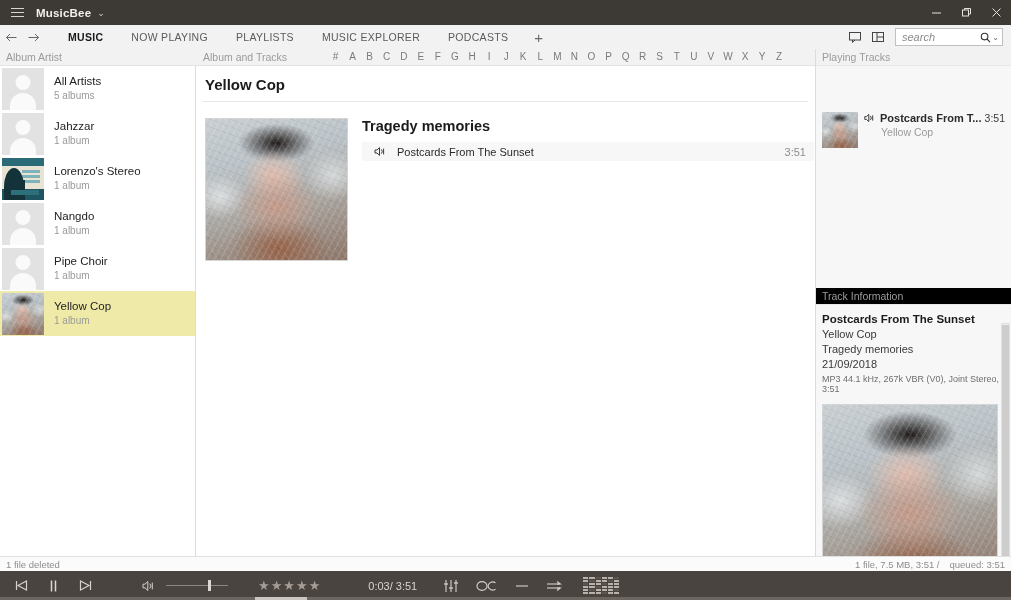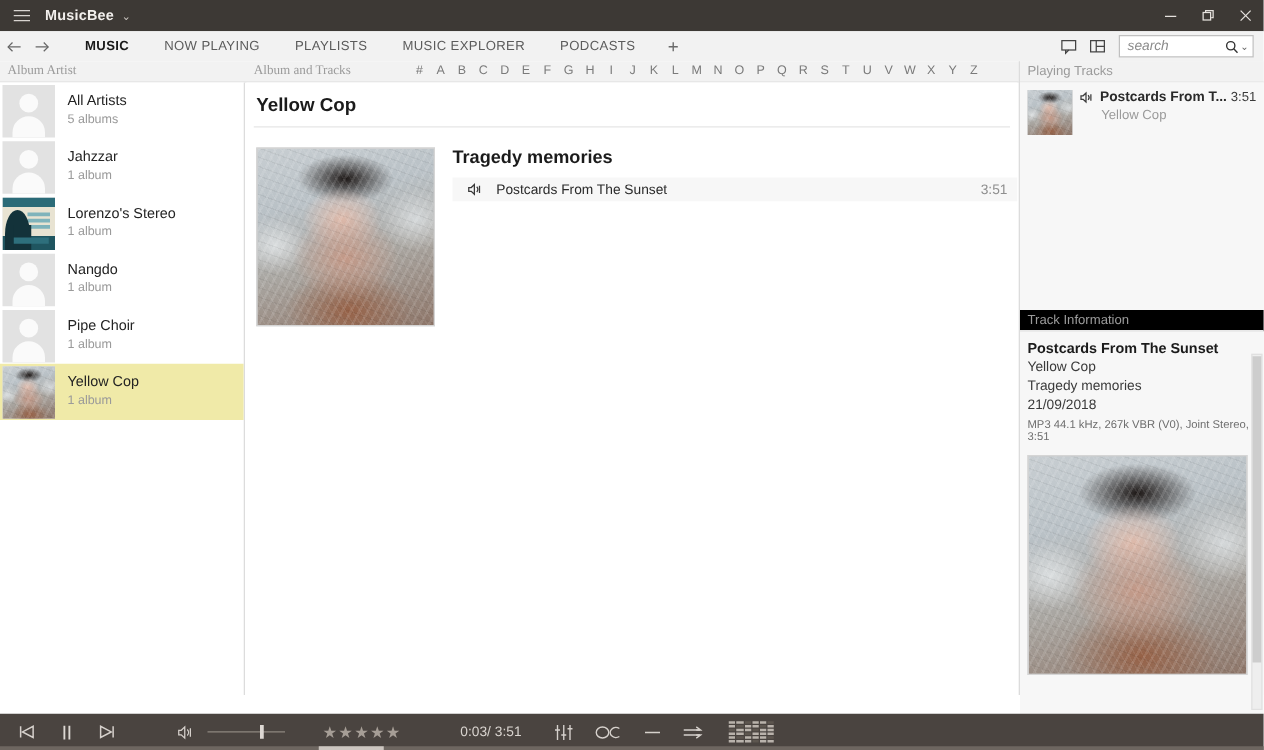--- a/index.html
+++ b/index.html
@@ -74,21 +74,21 @@
   }
   .searchbox .sicon { color: #444; display:flex; align-items:center; }
   .searchbox .scaret { font-size: 8px; color: #666; margin-left: 1px; }
 
   
   .colheaders {
     position: absolute; top: 49px; left: 0; width: 1011px; height: 17px;
     background: #f2f2f2; border-bottom: 1px solid #e3e3e3;
   }
   .colhdr-label {
-    position: absolute; top: 2px; font-size: 10.5px; color: #9b9b9b; font-family: Liberation Serif, serif;
+    position: absolute; top: 2px; font-size: 10.5px; color: #9b9b9b;
   }
   .alpha {
     position: absolute; top: 2px; left: 330px; width: 455px;
     display: flex; justify-content: space-between;
     font-size: 10px; color: #7a7a7a;
   }
   .alpha span { cursor: pointer; width: 11px; text-align: center; }
 
   
   .sidebar {
@@ -197,21 +197,21 @@
     position: absolute; top: 49px; left: 815px; width: 196px; height: 507px;
     background: #f7f7f7; border-left: 1px solid #dcdcdc;
   }
   .panel-header {
     height: 17px; background: #000000; font-size: 10.5px; color: #9b9b9b;
     padding-left: 6px; display: flex; align-items: center;
     border-bottom: 1px solid #e8e8e8;
   }
   .playing-list { background: #f7f7f7; height: 182px; }
   .playing-row {
-    display: flex; align-items: flex-start; padding: 6px 6px 0 6px; cursor: pointer;
+    display: flex; align-items: flex-start; padding: 6px 6px 0 6px; cursor: pointer; margin-top: 40px;
   }
   .playing-thumb {
     width: 36px; height: 36px; flex: 0 0 36px; overflow: hidden; background: #ccc;
   }
   .playing-body { flex: 1; padding-left: 6px; }
   .playing-line1 {
     display: flex; align-items: center; font-size: 11px; color: #2a2a2a;
     font-weight: bold;
   }
   .playing-line1 .spk { margin-right: 5px; display:flex; }
@@ -533,20 +533,25 @@
         <div class="ti-codec">MP3 44.1 kHz, 267k VBR (V0), Joint Stereo, 3:51</div>
       </div>
       <div class="ti-art">
           <div class="art-photo"></div>
         </div>
       <div class="ti-scroll"></div>
       <div class="ti-thumb"></div>
     </div>
   </div>
 
+  <div class="statusbar">
+    <span>1 file deleted</span>
+    <span class="right">1 file, 7.5 MB, 3:51 /</span>
+    <span class="q">queued: 3:51</span>
+  </div>
 
   <div class="player">
     <div class="transport">
       <div class="pbtn">
         <svg width="15" height="13" viewBox="0 0 15 13">
           <line x1="2.5" y1="2" x2="2.5" y2="11" stroke="#d6d1cc" stroke-width="1.2"></line>
           <polygon points="12.5,2 12.5,11 4,6.5" fill="none" stroke="#d6d1cc" stroke-width="1.2"></polygon>
         </svg>
       </div>
       <div class="pbtn">

